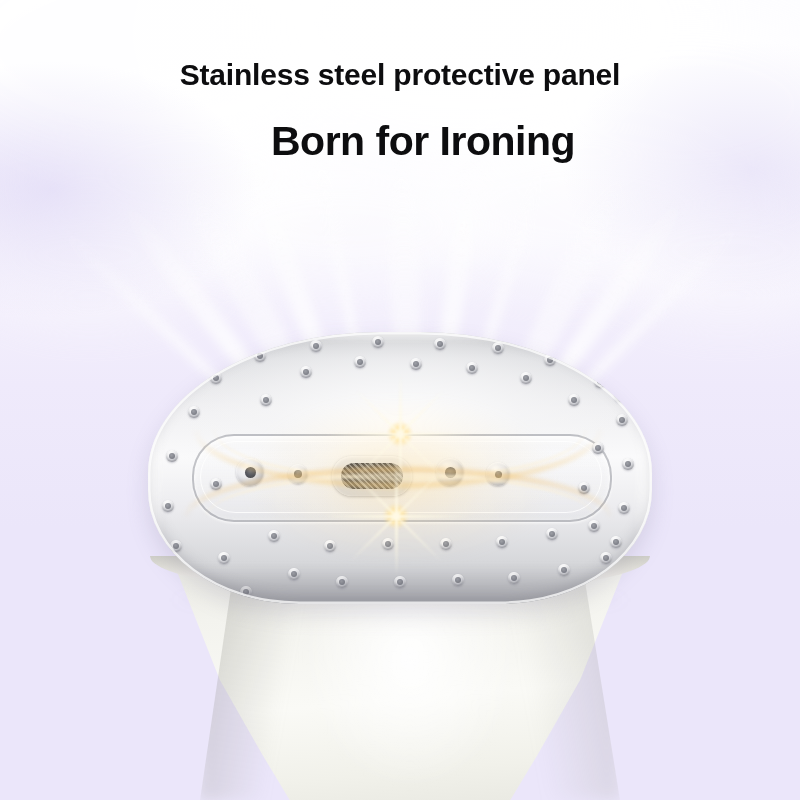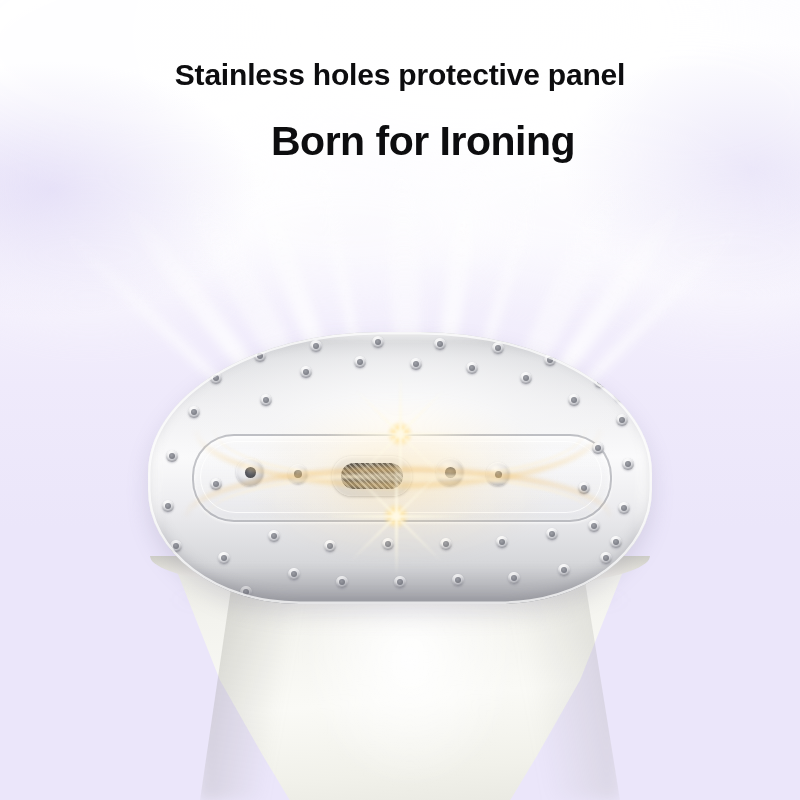--- a/index.html
+++ b/index.html
@@ -360,16 +360,16 @@
         <div class="sparkle" style="left: 396px; top: 516px;">
           <div class="core"></div>
           <div class="rayH"></div>
           <div class="rayV"></div>
           <div class="rayD1"></div>
           <div class="rayD2"></div>
         </div>
       </div>
   </div>
 
-  <div class="txt" id="kicker">Stainless holes protective panel</div>
+  <div class="txt" id="kicker">Stainless steel protective panel</div>
   <div class="txt" id="headline">Born for Ironing</div>
 
 </div>
 
 </body></html>

